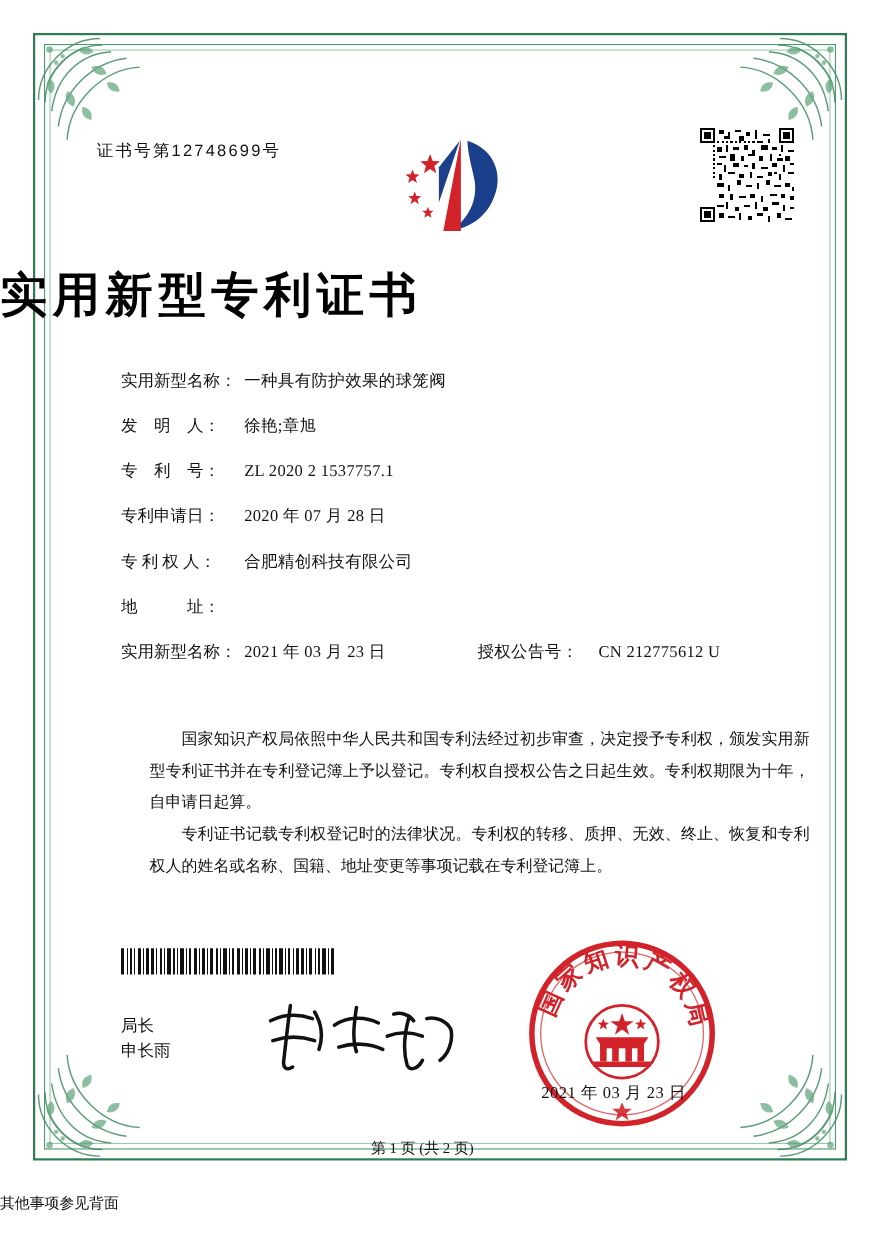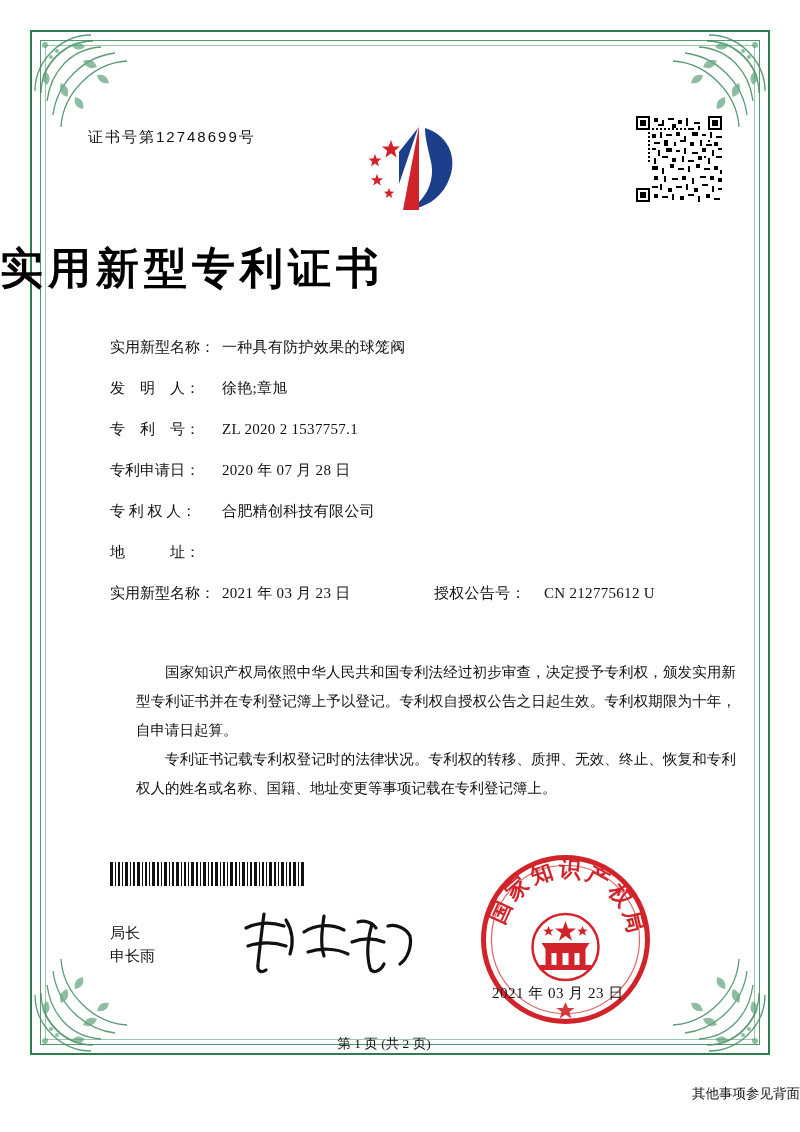--- a/index.html
+++ b/index.html
@@ -209,21 +209,21 @@
     width: 768px;
     text-align: center;
     font-size: 13.5px;
     color: #111;
   }
   .footnote {
     position: absolute;
     left: 0;
     top: 1085px;
     width: 800px;
-    text-align: right;
+    text-align: left;
     font-size: 13.5px;
     color: #111;
   }
 </style>
 </head>
 <body>
 
 <div id="certificate">
 
   <div class="border-outer"></div>

